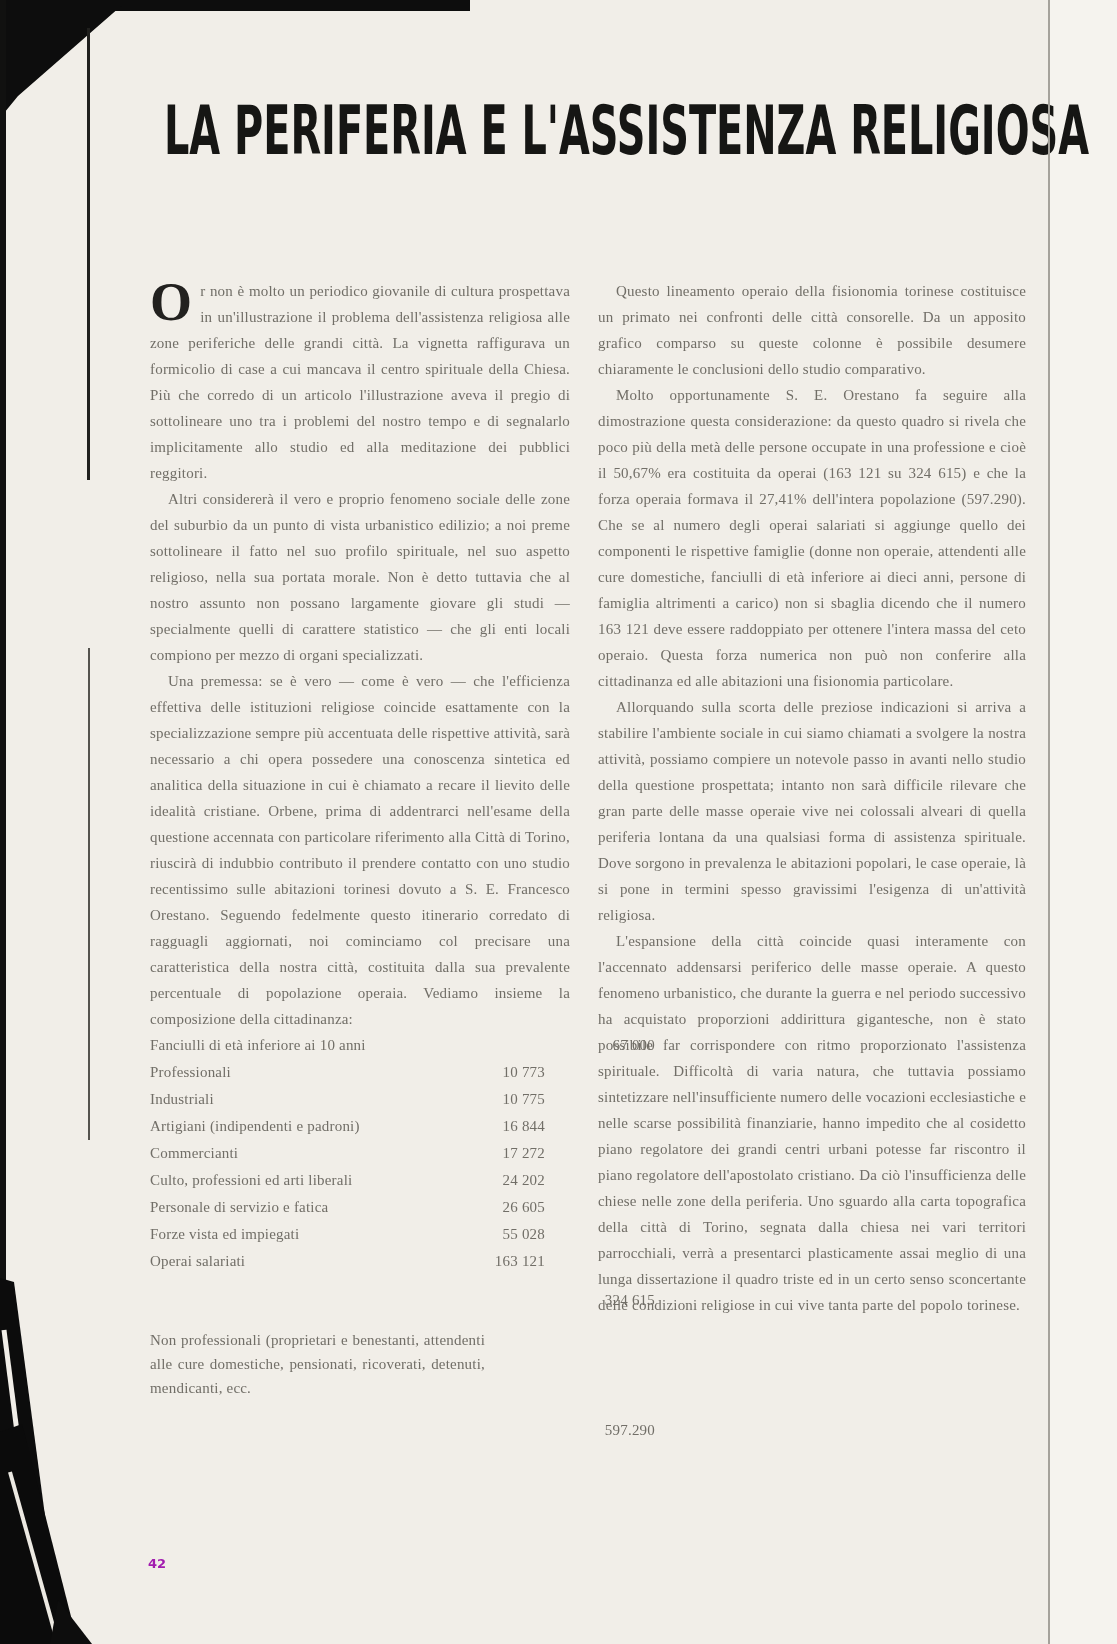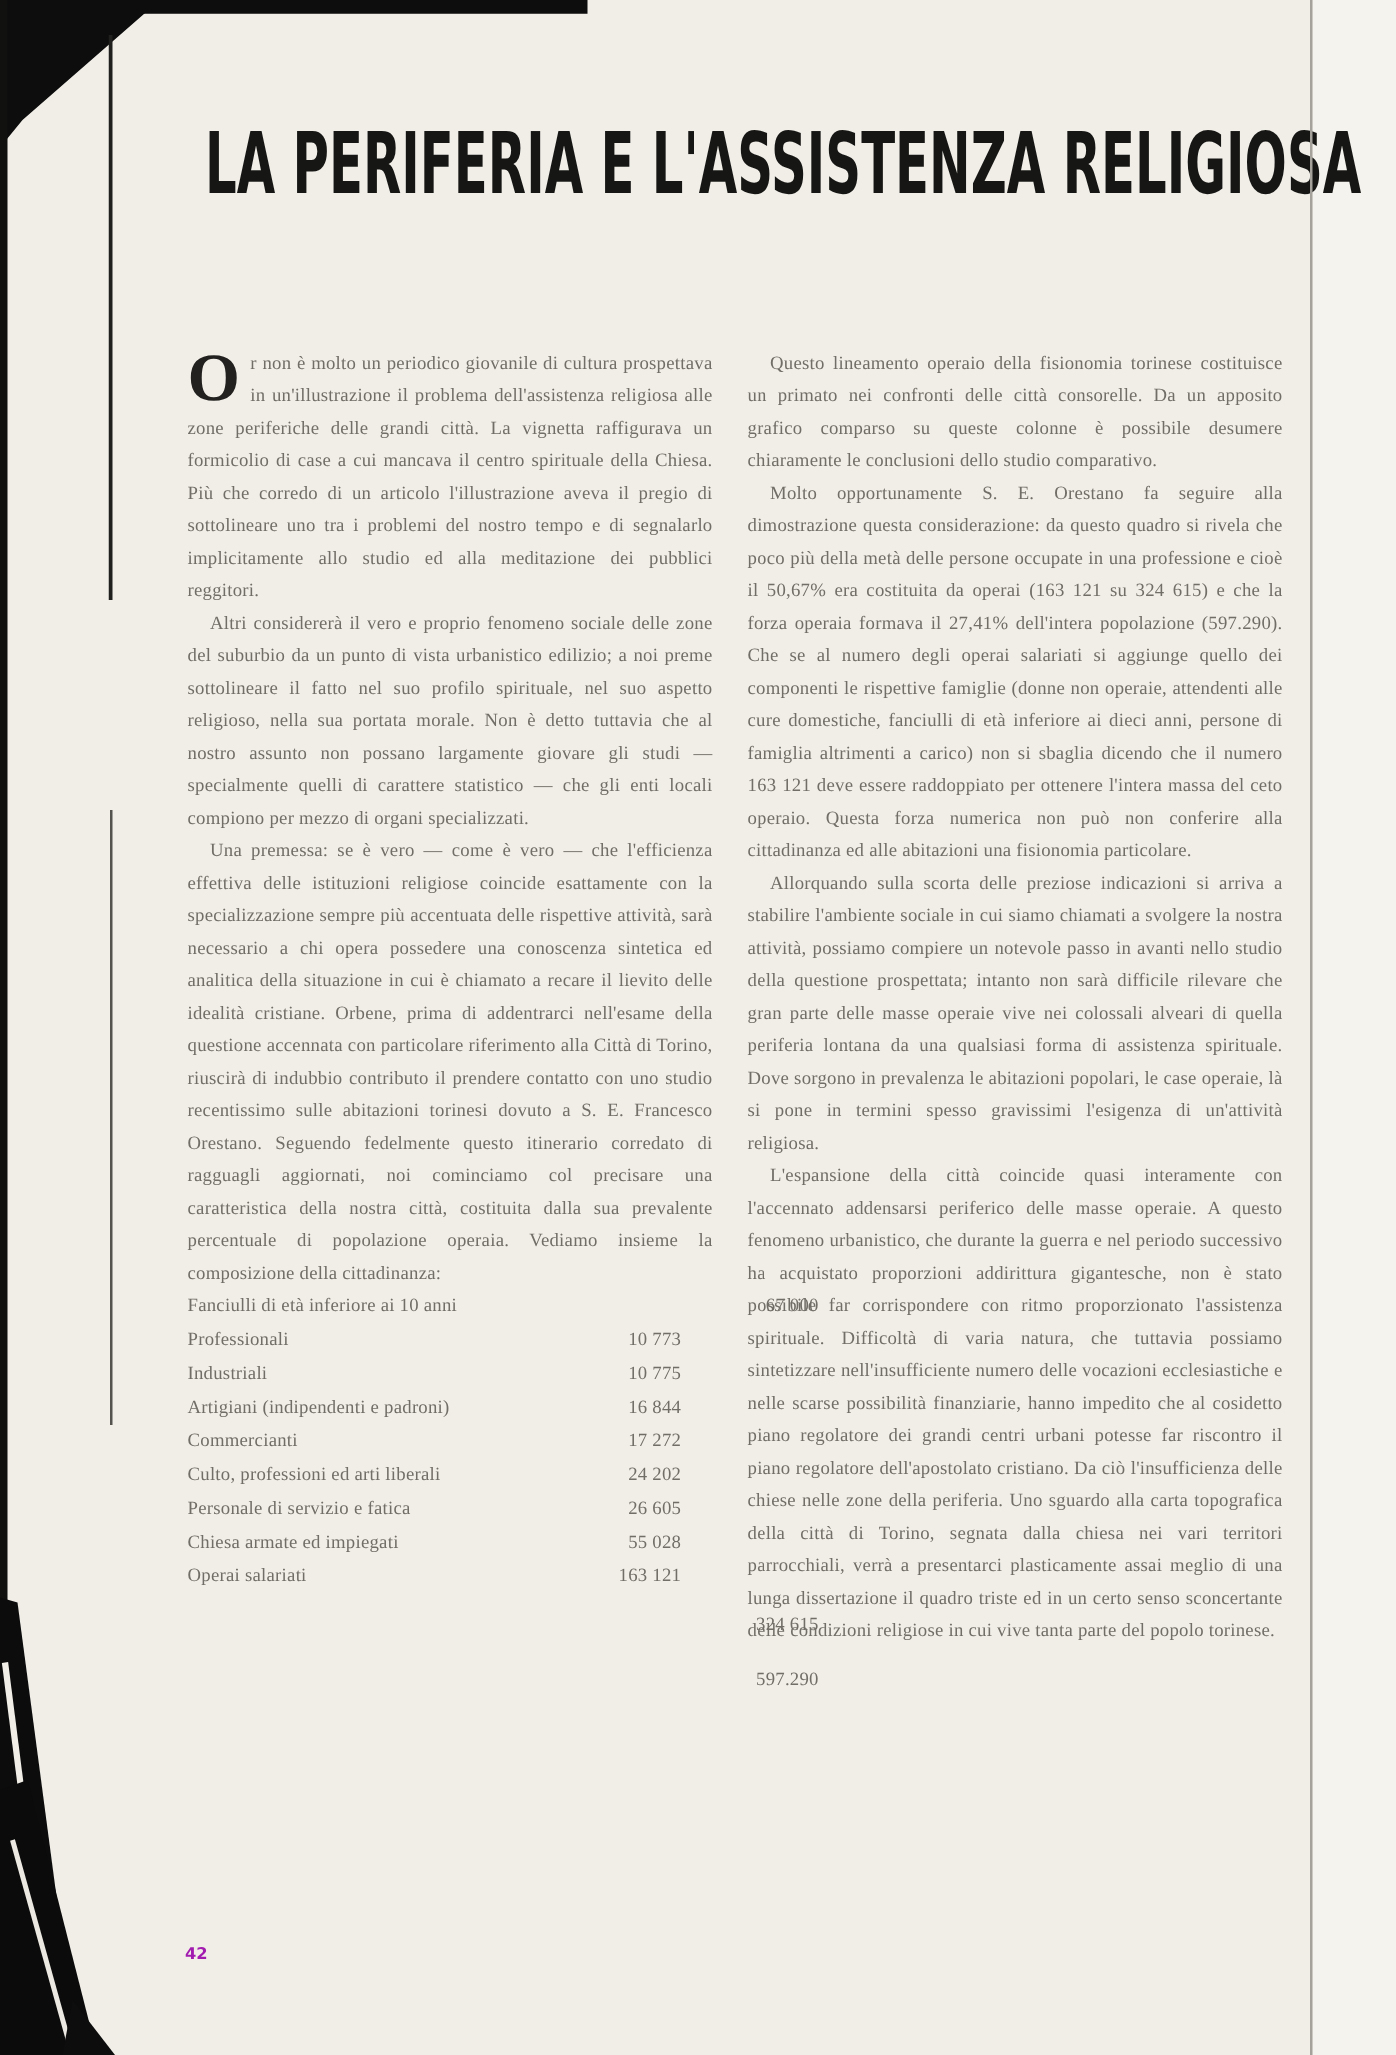--- a/index.html
+++ b/index.html
@@ -106,30 +106,31 @@
       <span>Culto, professioni ed arti liberali</span>
       <span class="tnum">24 202</span>
       <span class="tnum"></span>
     </div>
     <div class="trow">
       <span>Personale di servizio e fatica</span>
       <span class="tnum">26 605</span>
       <span class="tnum"></span>
     </div>
     <div class="trow">
-      <span>Chiesa armate ed impiegati</span>
+      <span>Forze vista ed impiegati</span>
       <span class="tnum">55 028</span>
       <span class="tnum"></span>
     </div>
     <div class="trow">
       <span>Operai salariati</span>
       <span class="tnum">163 121</span>
       <span class="tnum"></span>
     </div>
     <div class="subtotal-row">324 615</div>
+    <div class="nonprof-label">Non professionali (proprietari e benestanti, attendenti alle cure domestiche, pensionati, ricoverati, detenuti, mendicanti, ecc.</div>
     <div class="total-value">597.290</div>
   </div>
 </div>
 
 <div class="col col-right">
   <p class="indent">Questo lineamento operaio della fisionomia torinese costituisce un primato nei confronti delle città consorelle. Da un apposito grafico comparso su queste colonne è possibile desumere chiaramente le conclusioni dello studio comparativo.</p>
   <p class="indent">Molto opportunamente S. E. Orestano fa seguire alla dimostrazione questa considerazione: da questo quadro si rivela che poco più della metà delle persone occupate in una professione e cioè il 50,67% era costituita da operai (163 121 su 324 615) e che la forza operaia formava il 27,41% dell'intera popolazione (597.290). Che se al numero degli operai salariati si aggiunge quello dei componenti le rispettive famiglie (donne non operaie, attendenti alle cure domestiche, fanciulli di età inferiore ai dieci anni, persone di famiglia altrimenti a carico) non si sbaglia dicendo che il numero 163 121 deve essere raddoppiato per ottenere l'intera massa del ceto operaio. Questa forza numerica non può non conferire alla cittadinanza ed alle abitazioni una fisionomia particolare.</p>
   <p class="indent">Allorquando sulla scorta delle preziose indicazioni si arriva a stabilire l'ambiente sociale in cui siamo chiamati a svolgere la nostra attività, possiamo compiere un notevole passo in avanti nello studio della questione prospettata; intanto non sarà difficile rilevare che gran parte delle masse operaie vive nei colossali alveari di quella periferia lontana da una qualsiasi forma di assistenza spirituale. Dove sorgono in prevalenza le abitazioni popolari, le case operaie, là si pone in termini spesso gravissimi l'esigenza di un'attività religiosa.</p>
   <p class="indent">L'espansione della città coincide quasi interamente con l'accennato addensarsi periferico delle masse operaie. A questo fenomeno urbanistico, che durante la guerra e nel periodo successivo ha acquistato proporzioni addirittura gigantesche, non è stato possibile far corrispondere con ritmo proporzionato l'assistenza spirituale. Difficoltà di varia natura, che tuttavia possiamo sintetizzare nell'insufficiente numero delle vocazioni ecclesiastiche e nelle scarse possibilità finanziarie, hanno impedito che al cosidetto piano regolatore dei grandi centri urbani potesse far riscontro il piano regolatore dell'apostolato cristiano. Da ciò l'insufficienza delle chiese nelle zone della periferia. Uno sguardo alla carta topografica della città di Torino, segnata dalla chiesa nei vari territori parrocchiali, verrà a presentarci plasticamente assai meglio di una lunga dissertazione il quadro triste ed in un certo senso sconcertante delle condizioni religiose in cui vive tanta parte del popolo torinese.</p>
 </div>

